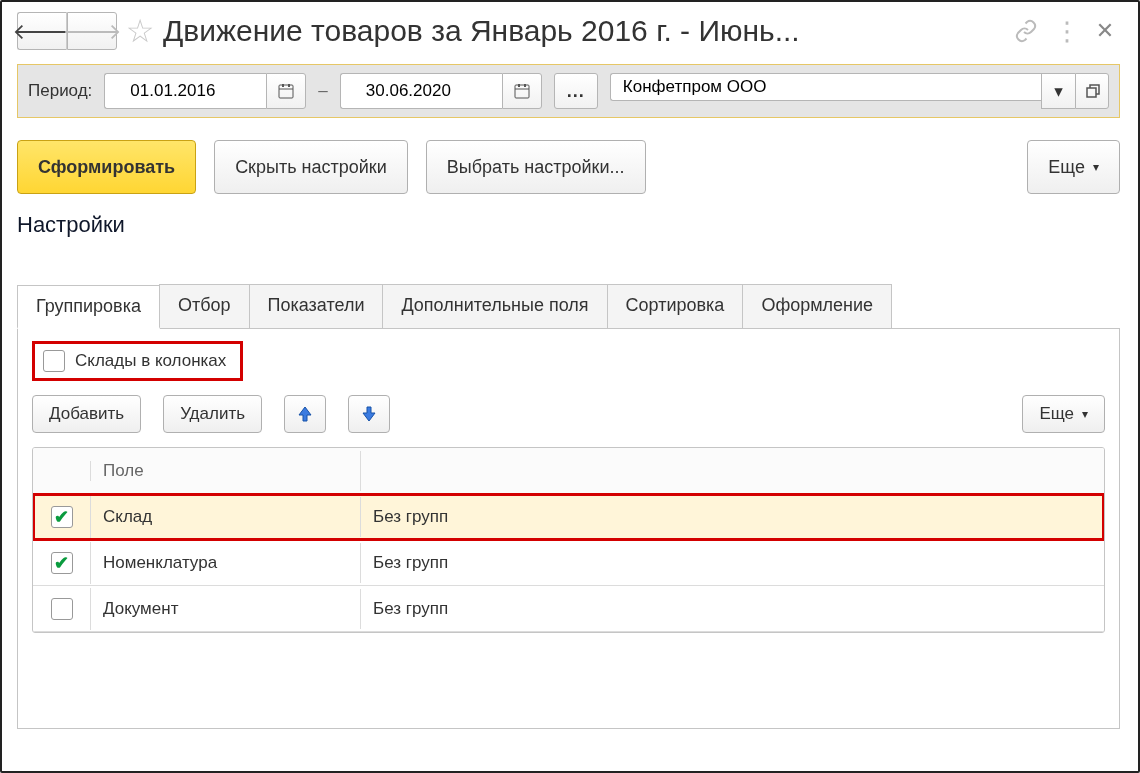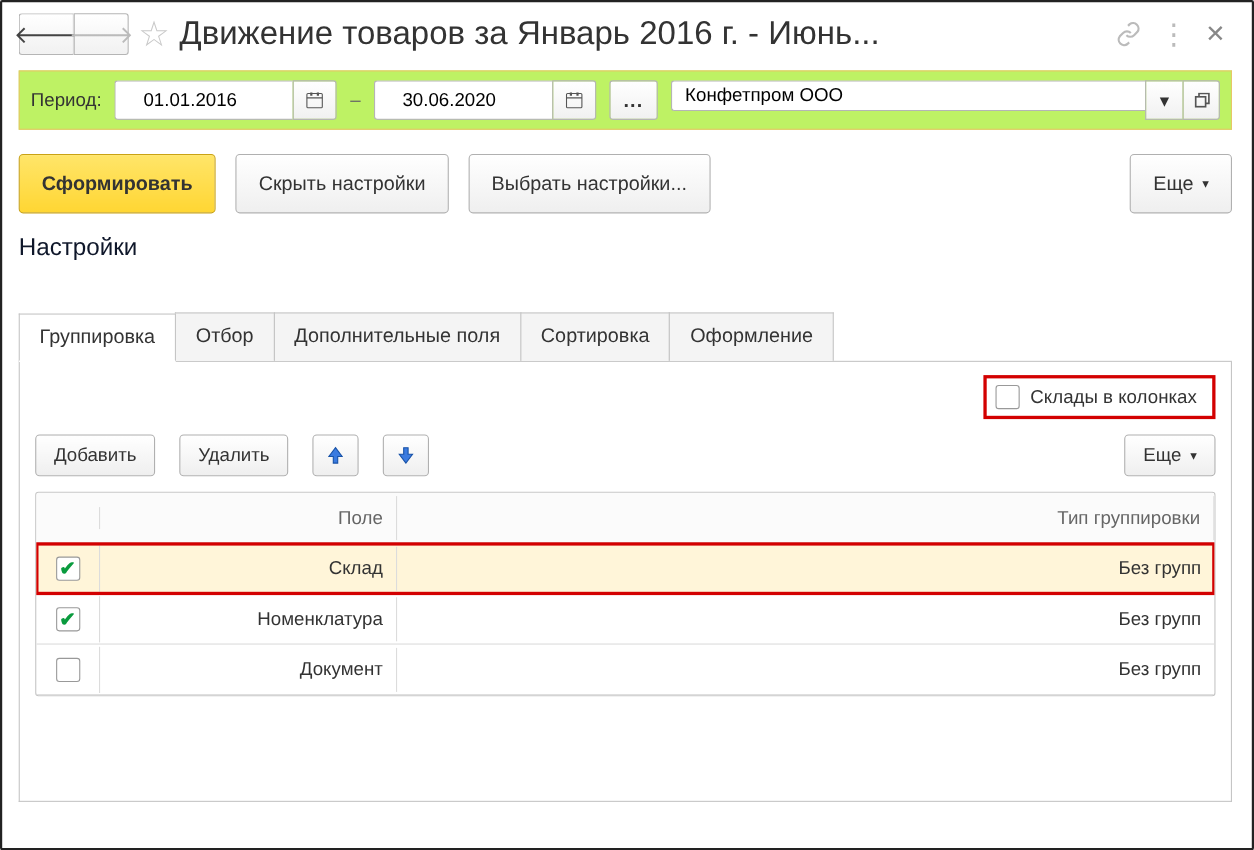--- a/index.html
+++ b/index.html
@@ -12,21 +12,21 @@
 .nav-group { display:flex; }
 .nav-group .nav-btn:first-child { border-radius: 3px 0 0 3px; border-right: 1px solid #ccc; }
 .nav-group .nav-btn:last-child { border-radius: 0 3px 3px 0; color:#bbb; }
 .star-icon { width:30px; text-align:center; color:#c9c9c9; font-size:32px; }
 .title-text { font-size: 30px; flex: 1; white-space: nowrap; overflow: hidden; text-overflow: ellipsis; }
 .title-icon { width:30px; color:#999; font-size:22px; text-align:center; }
 .menu-dots { width:30px; color:#bbb; font-size:26px; text-align:center; }
 .close-x { width:30px; color:#888; font-size:22px; text-align:center; }
 
 
-.period-bar { background: #bef264; border: 1px solid #e6c766; display:flex; align-items:center; padding: 8px 10px; gap: 12px; margin-bottom: 22px; }
+.period-bar { background: #e5e5e5; border: 1px solid #e6c766; display:flex; align-items:center; padding: 8px 10px; gap: 12px; margin-bottom: 22px; }
 .date-input { display:flex; align-items:center; }
 .date-input input { height: 36px; border: 1px solid #b5b5b5; border-right:none; padding: 0 25px; font-size: 17px; width: 162px; border-radius: 3px 0 0 3px; }
 .icon-btn { height:36px; width:40px; border:1px solid #b5b5b5; background:linear-gradient(#fff,#f1f1f1); display:flex; align-items:center; justify-content:center; border-radius:0 3px 3px 0; font-size:16px; color:#555;}
 .dots-btn { height:36px; width:44px; border:1px solid #b5b5b5; background:linear-gradient(#fff,#f1f1f1); border-radius:3px; display:flex; align-items:center; justify-content:center; font-size:18px; font-weight:bold; letter-spacing:1px; }
 .sep-dash { color:#666; }
 .org-field { flex:1; display:flex; }
 .org-field input { height:28px; border:1px solid #b5b5b5; border-right:none; padding:2px 12px; font-size:17px; flex:1; border-radius:3px 0 0 3px; }
 .org-field .chev { height:36px; width:34px; border:1px solid #b5b5b5; border-right:none; background:linear-gradient(#fff,#f1f1f1); display:flex; align-items:center; justify-content:center; }
 .org-field .open { height:36px; width:34px; border:1px solid #b5b5b5; background:linear-gradient(#fff,#f1f1f1); border-radius:0 3px 3px 0; display:flex; align-items:center; justify-content:center; }
 
@@ -37,21 +37,21 @@
 .spacer { flex:1; }
 .btn .caret { margin-left:8px; font-size:12px; }
 
 
 .settings-header { color:#0f172a; font-size:22px; margin-bottom:6px; }
 
 
 .tabs { display:flex; border-bottom:1px solid #c5c5c5; }
 .tab { padding:10px 18px; border:1px solid #c5c5c5; border-bottom:none; background:#f4f4f4; margin-right:-1px; font-size:18px;margin-top:40px; }
 .tab.active { background:#fff; border-bottom:2px solid #fff; position:relative; top:1px; }
-.tab-body { border:1px solid #c5c5c5; border-top:none; padding:12px 14px 31px; min-height:400px;text-align:right; }
+.tab-body { border:1px solid #c5c5c5; border-top:none; padding:12px 14px 31px; min-height:400px; }
 
 
 .red-outline { border:3px solid #d30000; }
 
 
 .col-check-row { display:inline-flex; align-items:center; padding:6px 14px 6px 8px; gap:10px; margin-bottom:14px; }
 .chk { width:22px;height:22px;border:1px solid #999;border-radius:3px;display:inline-flex;align-items:center;justify-content:center;font-size:18px;color:#0a9b3e; background:#fff; }
 
 
 .inner-tb { display:flex; align-items:center; gap:22px; margin-bottom:14px; }
@@ -146,20 +146,21 @@
         <span>Еще</span>
         <span class="caret">▾</span>
       </div>
   </div>
 
   <div class="settings-header">Настройки</div>
 
   <div class="tabs">
     <div class="tab active">Группировка</div>
     <div class="tab">Отбор</div>
+    <div class="tab">Показатели</div>
     <div class="tab">Дополнительные поля</div>
     <div class="tab">Сортировка</div>
     <div class="tab">Оформление</div>
   </div>
 
   <div class="tab-body">
 
     <div class="col-check-row red-outline">
       <span class="chk"></span>
       <span>Склады в колонках</span>
@@ -186,21 +187,20 @@
       <div class="btn" style="height:38px;padding:0 16px;font-size:17px;">
           <span>Еще</span>
           <span class="caret">▾</span>
         </div>
     </div>
 
     <div class="tbl">
       <div class="tbl-row tbl-head">
         <div class="cell"></div>
         <div class="cell">Поле</div>
-        <div class="cell">Тип группировки</div>
       </div>
       <div id="table-rows">
           <div class="tbl-row row-selected row-hl">
             <div class="cell">
               <span class="chk checked"></span>
             </div>
             <div class="cell">Склад</div>
             <div class="cell">Без групп</div>
           </div>
           <div class="tbl-row">

